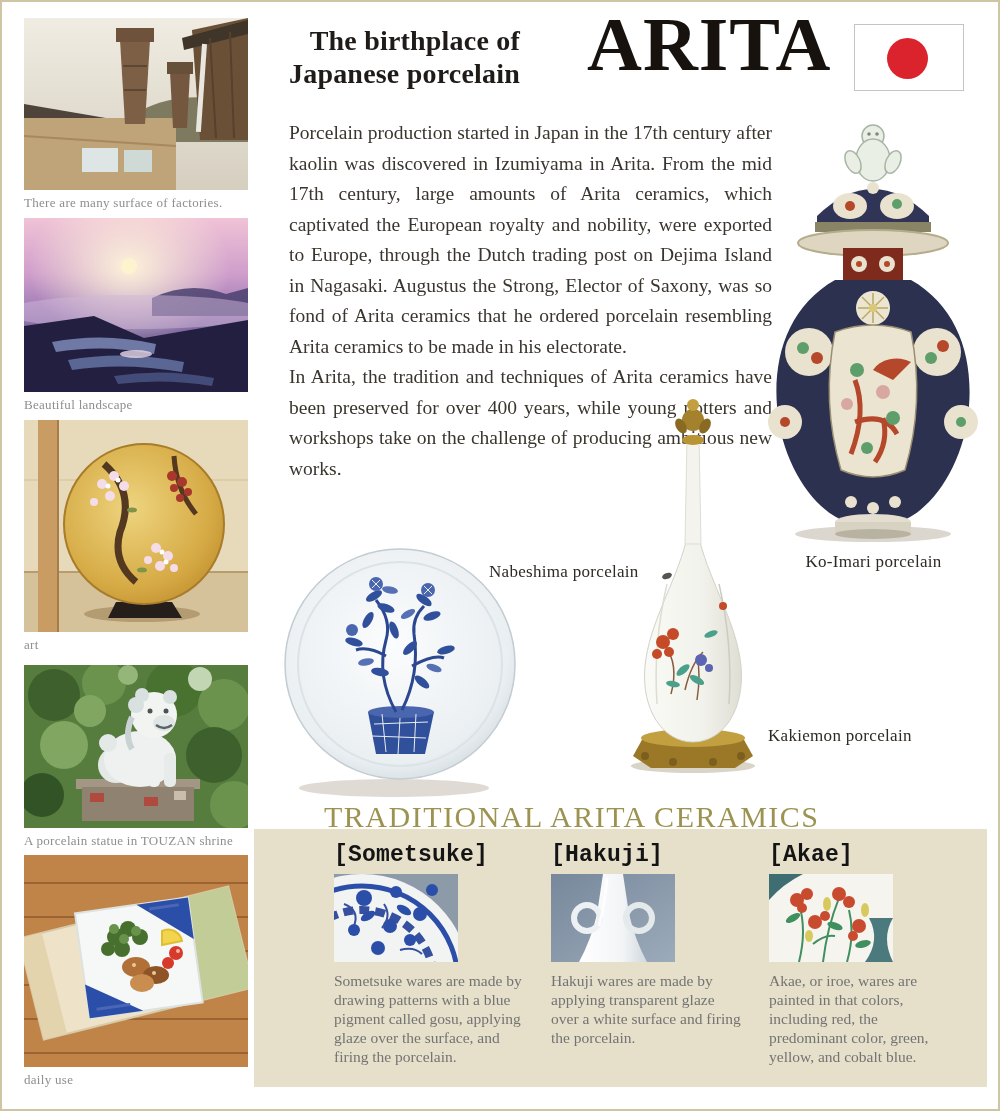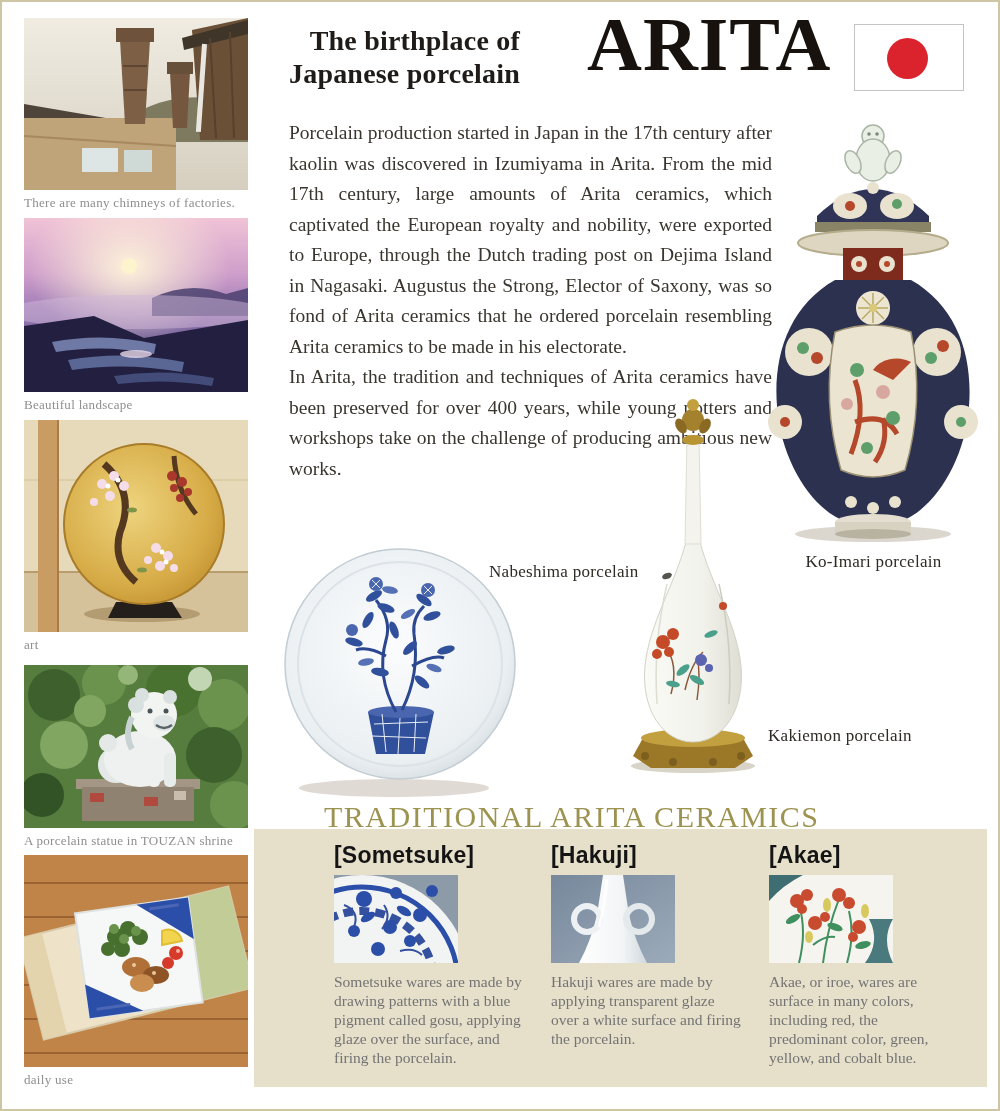--- a/index.html
+++ b/index.html
@@ -32,21 +32,21 @@
   .lbl-nabeshima{left:487px;top:560px;}
   .lbl-kakiemon{left:766px;top:724px;}
   
   .trad-heading{left:322px;top:798px;font-size:30px;color:#9d9351;
                 letter-spacing:1.5px;font-weight:500;}
   .trad-panel{left:252px;top:827px;width:733px;height:258px;background:#e6e0cb;}
   .ceramic-item{position:absolute;top:840px;}
   .ci-1{left:332px;width:200px;}
   .ci-2{left:549px;width:205px;}
   .ci-3{left:767px;width:200px;}
-  .ci-label{font-size:23px;font-family:Liberation Sans, sans-serif;
+  .ci-label{font-size:23px;font-family:Liberation Mono, monospace;
             font-weight:600;color:#141414;letter-spacing:.2px;}
   .ci-thumb{margin-top:6px;width:124px;height:88px;overflow:hidden;}
   .ci-desc{margin-top:9px;font-size:15.5px;line-height:19px;color:#737373;
            width:190px;}
 </style>
 </head>
 <body>
 
 <div class="page">
 
@@ -72,21 +72,21 @@
         <rect x="100" y="132" width="28" height="22" fill="#cfd9d6"></rect>
         <path d="M96 22 L126 22 L121 106 L101 106 Z" fill="#7d5f46"></path>
         <rect x="92" y="10" width="38" height="14" fill="#6e523c"></rect>
         <line x1="99" y1="48" x2="123" y2="48" stroke="#5d4632" stroke-width="2"></line>
         <line x1="100" y1="72" x2="122" y2="72" stroke="#5d4632" stroke-width="2"></line>
         <path d="M146 54 L166 54 L163 110 L149 110 Z" fill="#75573f"></path>
         <rect x="143" y="44" width="26" height="12" fill="#66503a"></rect>
         <rect x="178" y="26" width="5" height="88" fill="#e9e7df" transform="rotate(4 180 26)"></rect>
       </svg>
     </div>
-    <figcaption class="caption">There are many chimneys of factories.</figcaption>
+    <figcaption class="caption">There are many surface of factories.</figcaption>
   </figure>
 
   <figure class="photo-block" style="top:216px;margin:0;">
     <div class="photo" style="height:174px;">
       <svg width="224" height="174" viewBox="0 0 224 174" preserveAspectRatio="none">
         <defs>
           <linearGradient id="sky2" x1="0" y1="0" x2="0" y2="1">
             <stop offset="0" stop-color="#f0c3d6"></stop>
               <stop offset=".32" stop-color="#cf9ecb"></stop>
             <stop offset=".55" stop-color="#9a79b4"></stop>
@@ -556,16 +556,16 @@
             <ellipse cx="96" cy="36" rx="4" ry="7"></ellipse>
           <ellipse cx="40" cy="62" rx="4" ry="6"></ellipse>
         </g>
         <g fill="#3f8f5f">
           <ellipse cx="24" cy="44" rx="8" ry="3.5" transform="rotate(-30 24 44)"></ellipse>
           <ellipse cx="66" cy="52" rx="8" ry="3.5" transform="rotate(20 66 52)"></ellipse>
           <ellipse cx="94" cy="70" rx="8" ry="3.5" transform="rotate(-15 94 70)"></ellipse>
         </g>
       </svg>
     </div>
-    <div class="ci-desc">Akae, or iroe, wares are surface in many colors, including red, the predominant color, green, yellow, and cobalt blue.</div>
+    <div class="ci-desc">Akae, or iroe, wares are painted in that colors, including red, the predominant color, green, yellow, and cobalt blue.</div>
   </div>
 
 </div>
 
 </body></html>

